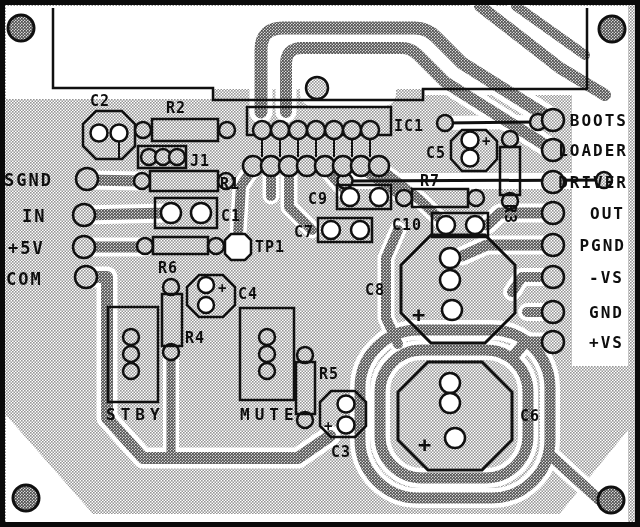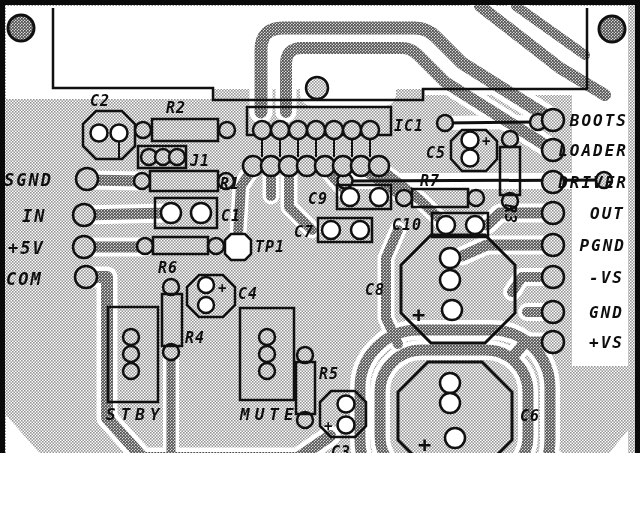--- a/index.html
+++ b/index.html
@@ -1,16 +1,16 @@
 <!DOCTYPE html>
 <html><head>
 <meta charset="utf-8">
 <style>
   html,body{margin:0;padding:0;background:#fff;}
-  .stage{width:640px;height:453px;position:relative;background:#fff;font-style:italic;}
+  .stage{width:640px;height:527px;position:relative;background:#fff;}
   text{font-family:"DejaVu Sans Mono","Liberation Mono",monospace;font-weight:bold;fill:#0e0e0e;}
   .ref{font-size:15px;letter-spacing:1px;}
   .pin{font-size:16px;letter-spacing:2px;}
   .pinL{font-size:17px;letter-spacing:2px;}
   .big{font-size:16px;letter-spacing:5px;}
   .plus{font-size:14px;}
   .plusbig{font-size:22px;font-weight:bold;}
   .silk{stroke:#101010;fill:none;}
   .padw{fill:#ffffff;stroke:#101010;stroke-width:2.5;}
   .padd{fill:url(#pl);stroke:#101010;stroke-width:2.5;}

